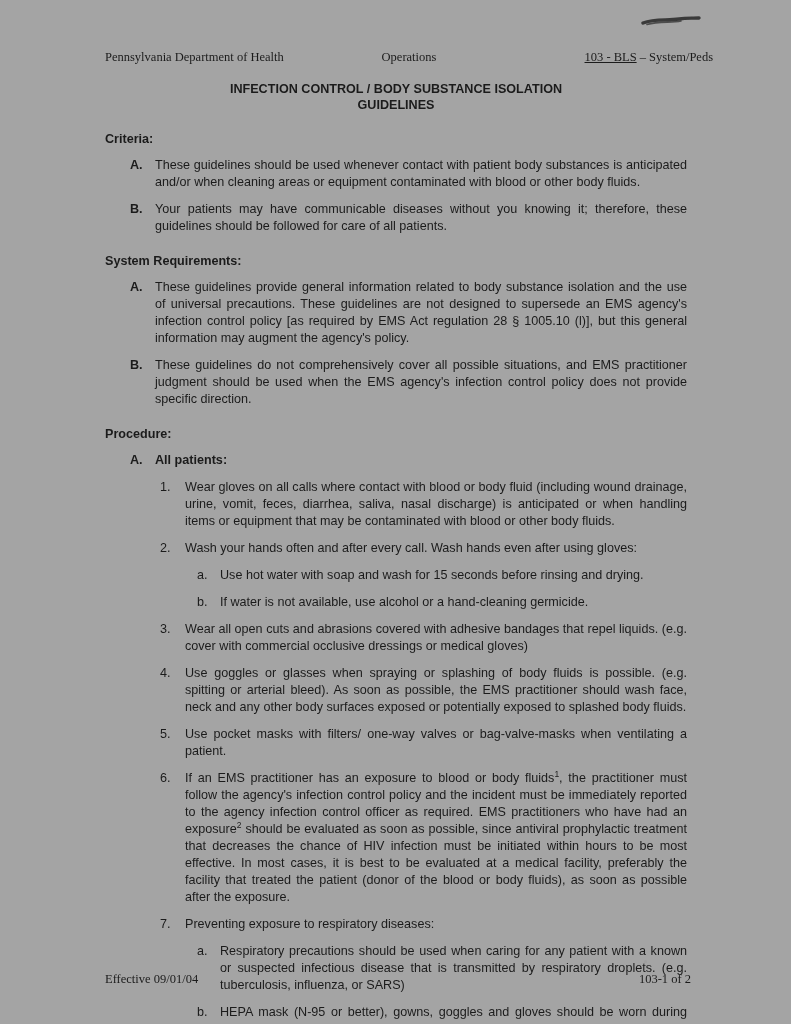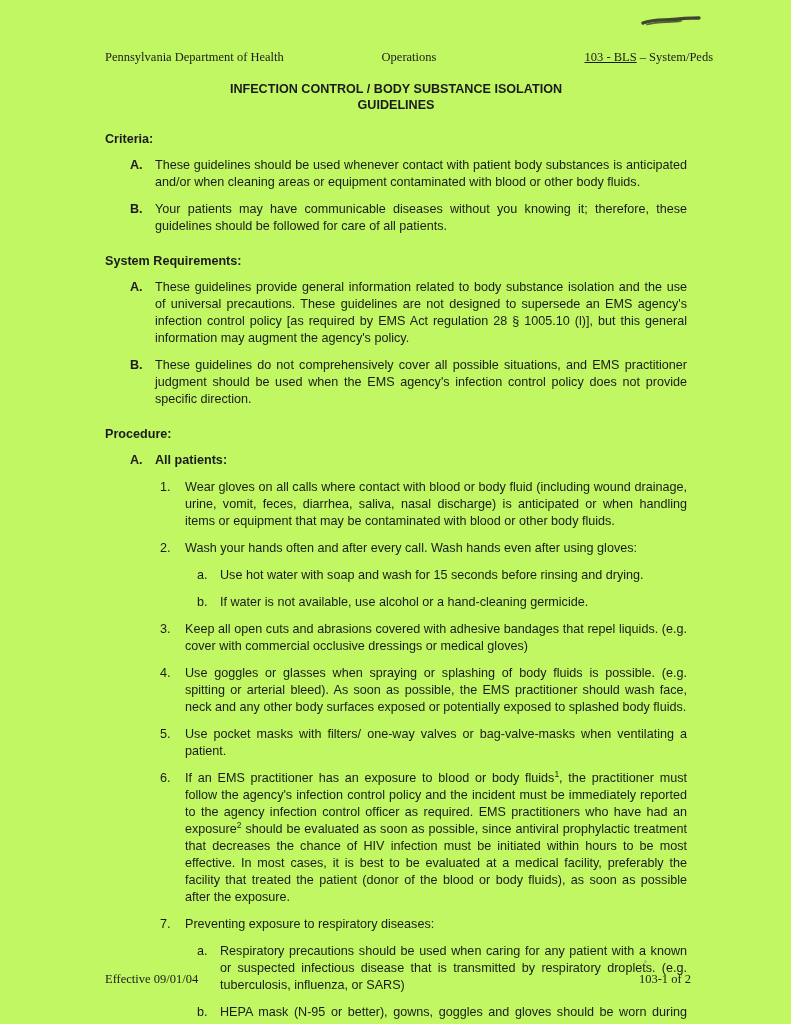--- a/index.html
+++ b/index.html
@@ -1,21 +1,21 @@
 <!DOCTYPE html>
 <html><head>
 <meta charset="utf-8">
 <style>
   * { margin: 0; padding: 0; box-sizing: border-box; }
   html, body { background: #ffffff; }
   .doc {
     position: relative;
     width: 791px;
     height: 1024px;
-    background: #bef264;
+    background: #a3a3a3;
     color: #1f1f1f;
     font-family: "Liberation Sans", "DejaVu Sans", sans-serif;
     font-size: 12.6px;
     line-height: 17px;
     overflow: hidden;
     filter: blur(0.22px) contrast(1.04);
   }
   .hdr {
     position: absolute;
     top: 49px; left: 105px; right: 78px;
@@ -122,21 +122,21 @@
       <span class="lbl">a.</span>
       <div class="txt">Use hot water with soap and wash for 15 seconds before rinsing and drying.</div>
     </div>
     <div class="li-sub">
       <span class="lbl">b.</span>
       <div class="txt">If water is not available, use alcohol or a hand-cleaning germicide.</div>
     </div>
 
     <div class="li-num">
       <span class="lbl">3.</span>
-      <div class="txt">Keep all open cuts and abrasions covered with adhesive bandages that repel liquids. (e.g. cover with commercial occlusive dressings or medical gloves)</div>
+      <div class="txt">Wear all open cuts and abrasions covered with adhesive bandages that repel liquids. (e.g. cover with commercial occlusive dressings or medical gloves)</div>
     </div>
 
     <div class="li-num">
       <span class="lbl">4.</span>
       <div class="txt">Use goggles or glasses when spraying or splashing of body fluids is possible.  (e.g. spitting or arterial bleed).  As soon as possible, the EMS practitioner should wash face, neck and any other body surfaces exposed or potentially exposed to splashed body fluids.</div>
     </div>
 
     <div class="li-num">
       <span class="lbl">5.</span>
       <div class="txt">Use pocket masks with filters/ one-way valves or bag-valve-masks when ventilating a patient.</div>

